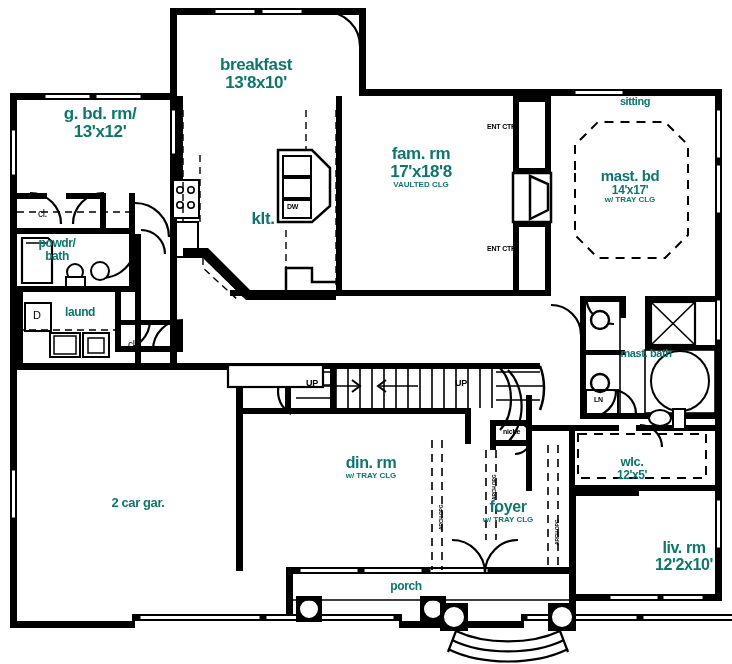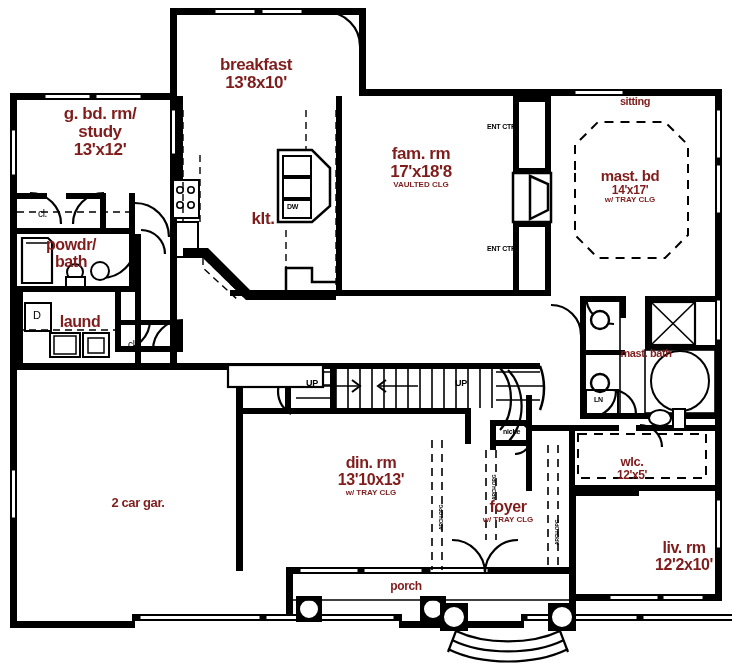--- a/index.html
+++ b/index.html
@@ -20,21 +20,21 @@
   #plan-svg {
     position: absolute;
     left: 0;
     top: 0;
     width: 732px;
     height: 664px;
   }
   .room-label {
     position: absolute;
     text-align: center;
-    color: #7f1d1d;
+    color: #0f766e;
     font-weight: bold;
     font-family: "Liberation Sans", sans-serif;
     line-height: 1.05;
     white-space: nowrap;
     letter-spacing: -0.4px;
   }
   .lbl-name { display: block; }
   .lbl-dim  { display: block; }
   .lbl-note { display: block; font-size: 8px; letter-spacing: 0px; }
   .tiny-label {
@@ -386,21 +386,20 @@
       <line x1="17" y1="212" x2="130" y2="212"></line>
     </g>
 
     <g>
       <rect x="228" y="365" width="95" height="22" fill="#ffffff" stroke="#000000" stroke-width="2.2"></rect>
     </g>
   </svg>
 
   <div class="room-label" style="left:0px; top:105px; width:200px; font-size:17px;">
     <span class="lbl-name">g. bd. rm/</span>
-    <span class="lbl-name">study</span>
     <span class="lbl-dim">13'x12'</span>
   </div>
 
   <div class="room-label" style="left:176px; top:56px; width:160px; font-size:17px;">
     <span class="lbl-name">breakfast</span>
     <span class="lbl-dim">13'8x10'</span>
   </div>
 
   <div class="room-label" style="left:193px; top:210px; width:140px; font-size:17px;">
     <span class="lbl-name">klt.</span>
@@ -427,46 +426,45 @@
     <span class="lbl-dim" style="font-size:12px;">12'x5'</span>
   </div>
 
   <div class="room-label" style="left:624px; top:540px; width:120px; font-size:16px;">
     <span class="lbl-name">liv. rm</span>
     <span class="lbl-dim">12'2x10'</span>
   </div>
 
   <div class="room-label" style="left:301px; top:455px; width:140px; font-size:16px;">
     <span class="lbl-name">din. rm</span>
-    <span class="lbl-dim">13'10x13'</span>
     <span class="lbl-note">w/ TRAY CLG</span>
   </div>
 
   <div class="room-label" style="left:458px; top:471px; width:100px; font-size:16px;margin-top:28px;">
     <span class="lbl-name">foyer</span>
     <span class="lbl-note">w/ TRAY CLG</span>
   </div>
 
   <div class="room-label" style="left:68px; top:496px; width:140px; font-size:13px;">
     <span class="lbl-name">2 car gar.</span>
   </div>
 
   <div class="room-label" style="left:356px; top:580px; width:100px; font-size:12px;">
     <span class="lbl-name">porch</span>
   </div>
 
   <div class="room-label" style="left:585px; top:96px; width:100px; font-size:11px;">
     <span class="lbl-name">sitting</span>
   </div>
 
-  <div class="room-label" style="left:45px; top:314px; width:70px; font-size:16px;">
+  <div class="room-label" style="left:45px; top:306px; width:70px; font-size:12px;">
     <span class="lbl-name">laund</span>
   </div>
 
-  <div class="room-label" style="left:36px; top:237px; width:70px; font-size:16px;">
+  <div class="room-label" style="left:22px; top:237px; width:70px; font-size:12px;">
     <span class="lbl-name">powdr/</span>
     <span class="lbl-name">bath</span>
   </div>
 
   <div class="small-label" style="left:38px; top:208px; font-size:10px;">cl.</div>
   <div class="small-label" style="left:128px; top:339px; font-size:10px;">cl.</div>
   <div class="tiny-label" style="left:487px; top:123px;">ENT CTR</div>
   <div class="tiny-label" style="left:487px; top:245px;">ENT CTR</div>
   <div class="tiny-label" style="left:287px; top:203px;">DW</div>
   <div class="small-label" style="left:33px; top:309px; font-size:11px;">D</div>

